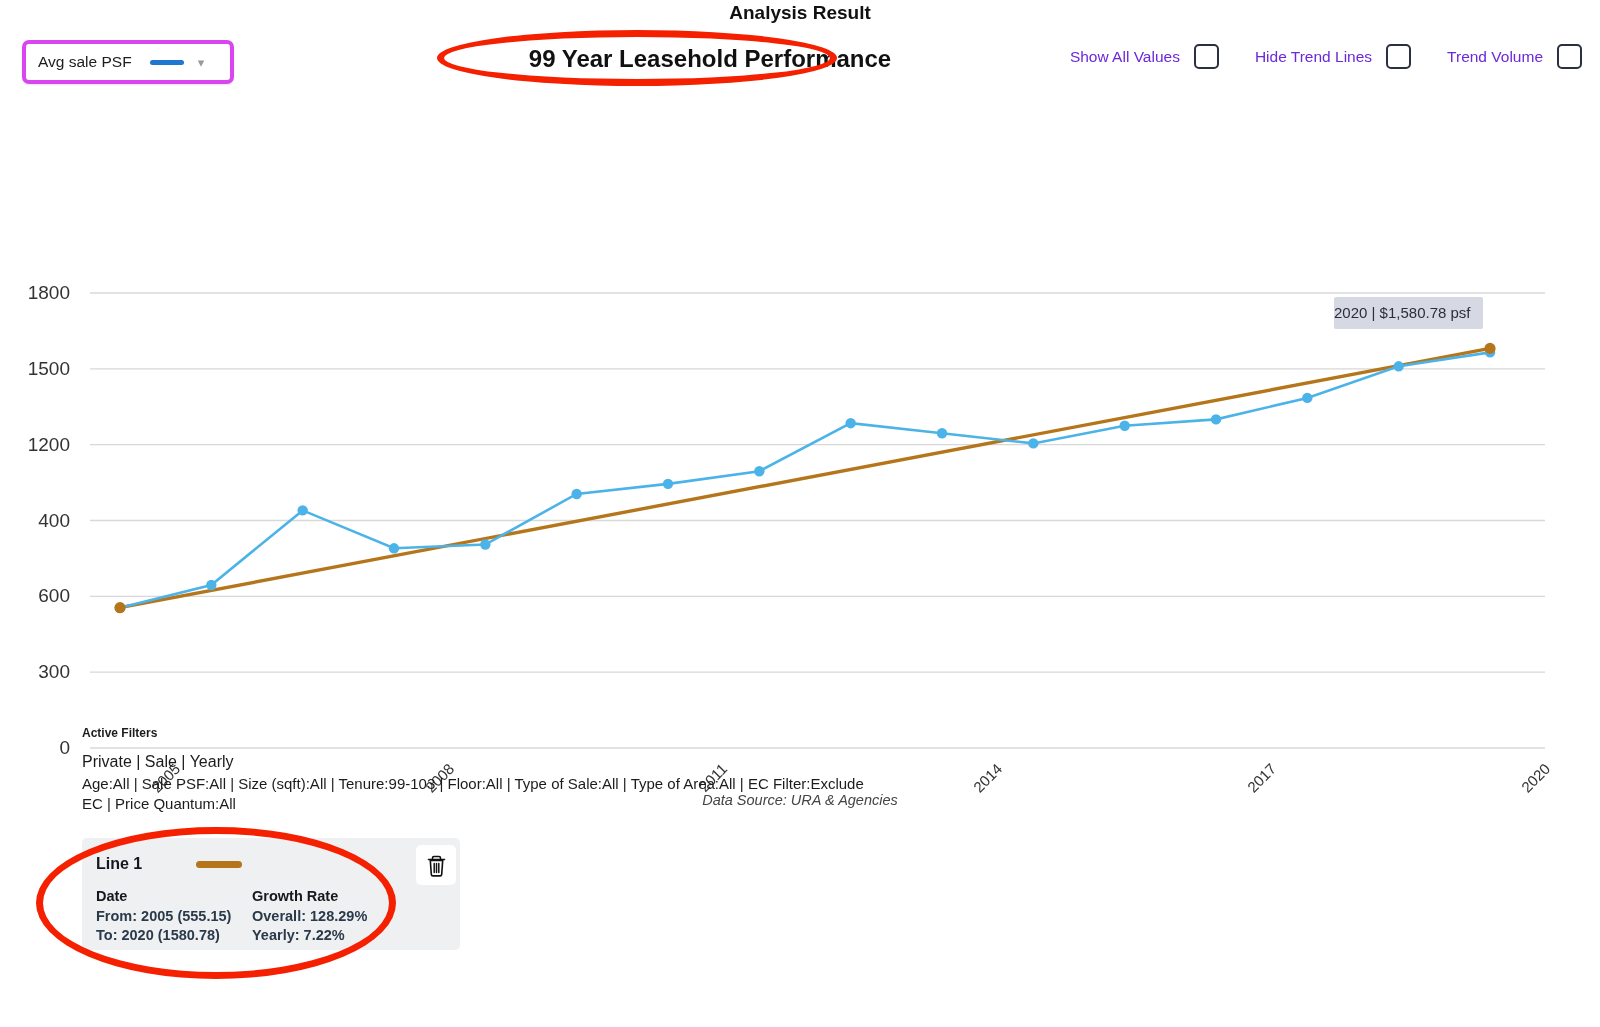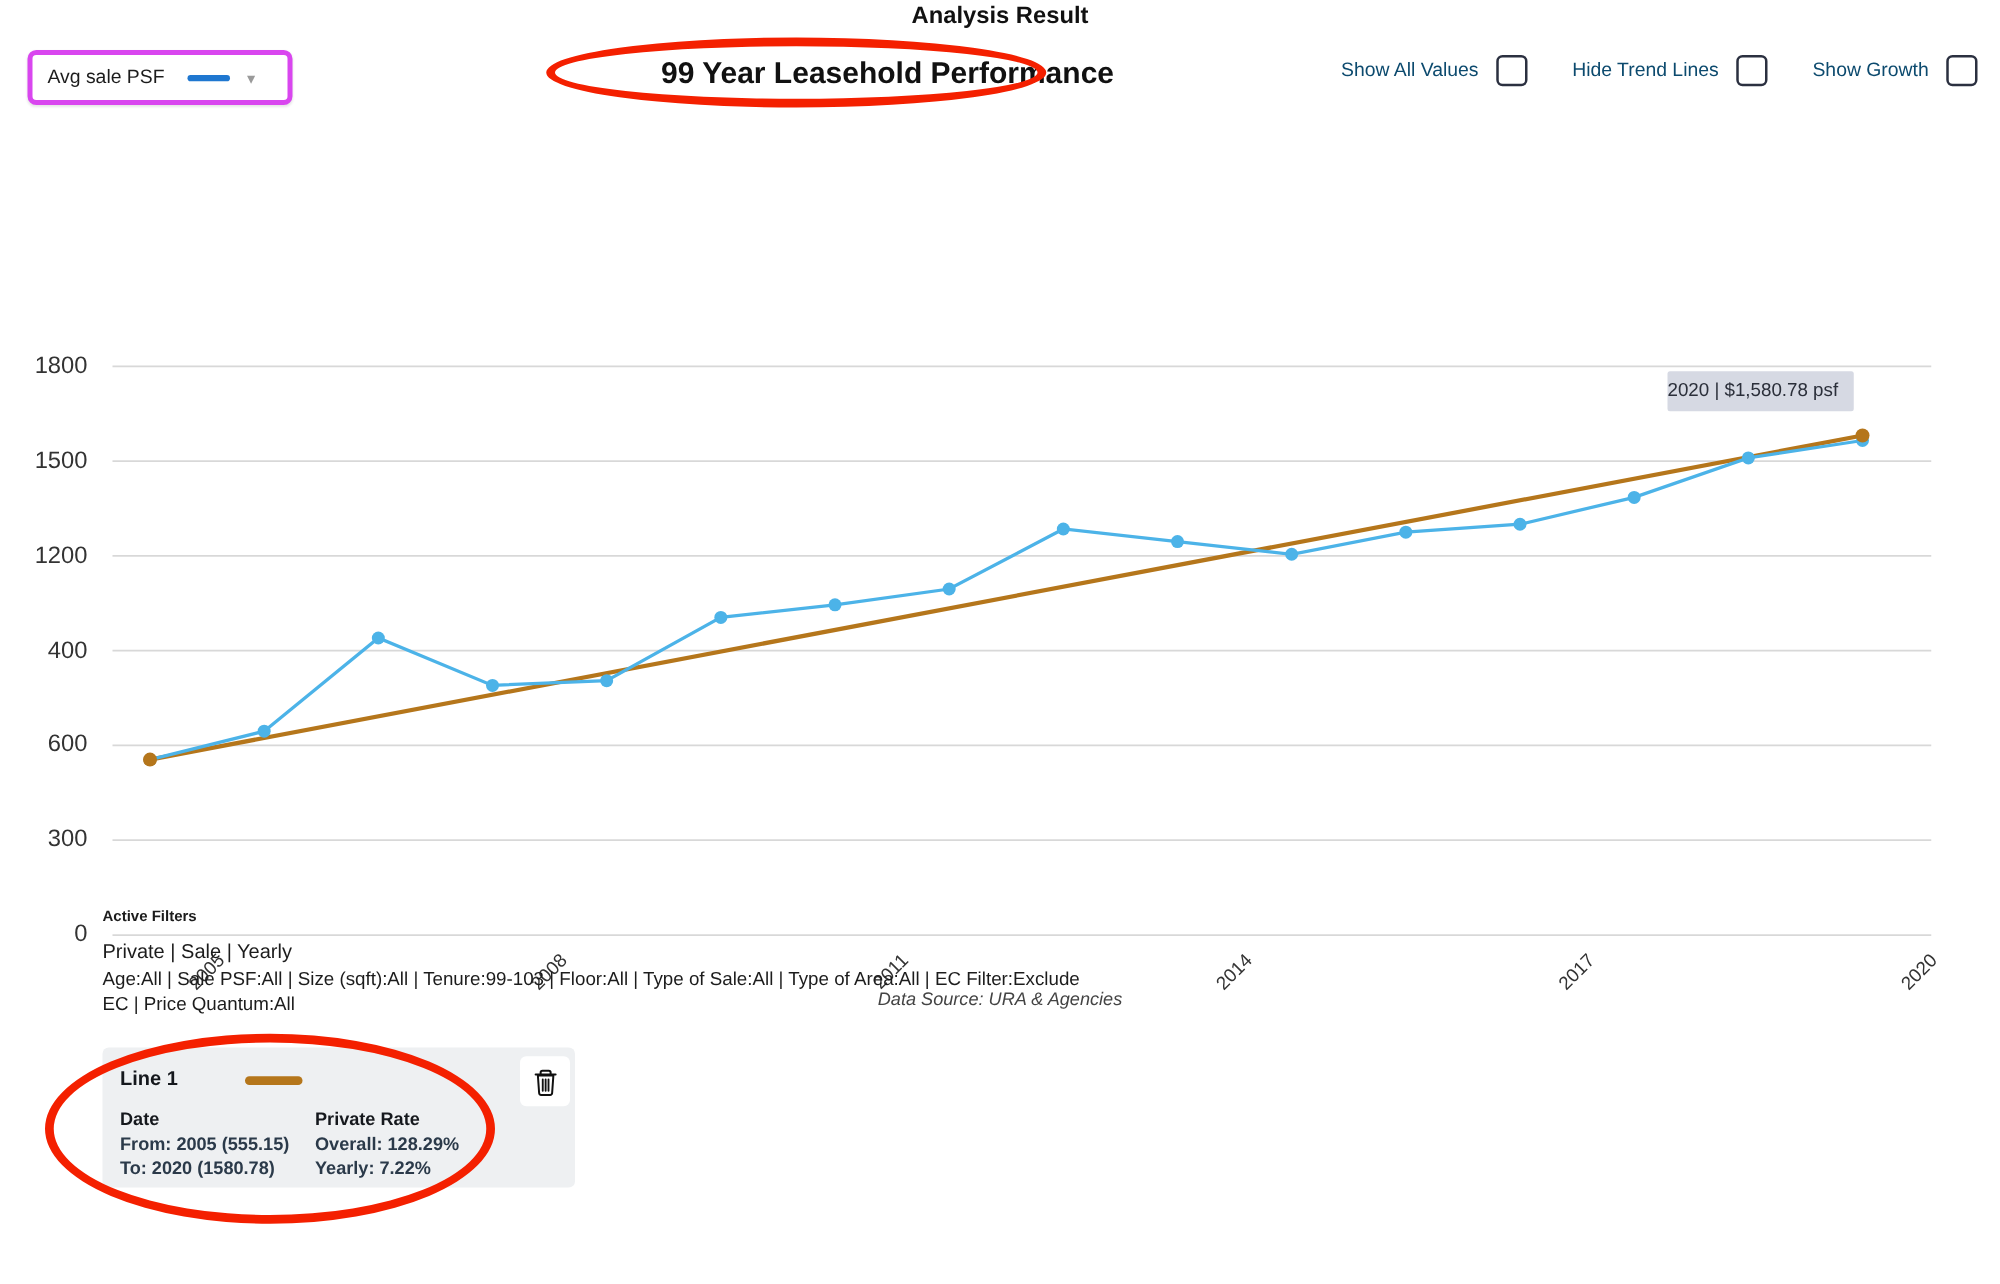--- a/index.html
+++ b/index.html
@@ -92,21 +92,21 @@
     top: 44px;
     display: flex;
     align-items: center;
     gap: 36px;
   }
   .toggle {
     display: flex;
     align-items: center;
     gap: 14px;
     font-size: 15.5px;
-    color: #0c4a6e;
+    color: #6d28d9;
   }
   .checkbox {
     width: 25px;
     height: 25px;
     border: 2.5px solid #2b3040;
     border-radius: 5px;
     background: #fff;
     box-sizing: border-box;
   }
 
@@ -263,21 +263,21 @@
   <div id="toggles">
     <div class="toggle">
       <span>Show All Values</span>
       <span class="checkbox"></span>
     </div>
     <div class="toggle">
       <span>Hide Trend Lines</span>
       <span class="checkbox"></span>
     </div>
     <div class="toggle">
-      <span>Show Growth</span>
+      <span>Trend Volume</span>
       <span class="checkbox"></span>
     </div>
   </div>
 </div>
 
 <div id="chart-area">
   <svg id="plot-svg" width="1600" height="700">
     <g id="gridlines">
         <line x1="90" x2="1545" y1="648" y2="648" stroke="#d8d8d8" stroke-width="1.4"></line>
         <line x1="90" x2="1545" y1="572.1666666666666" y2="572.1666666666666" stroke="#d8d8d8" stroke-width="1.4"></line>
@@ -357,19 +357,19 @@
     </span>
   </div>
 
   <div class="card-grid">
     <div class="card-col">
       <div class="col-head">Date</div>
       <div>From: 2005 (555.15)</div>
       <div>To: 2020 (1580.78)</div>
     </div>
     <div class="card-col">
-      <div class="col-head">Private Rate</div>
+      <div class="col-head">Growth Rate</div>
       <div>Overall: 128.29%</div>
       <div>Yearly: 7.22%</div>
     </div>
   </div>
 </div>
 <div id="card-ellipse"></div>
 
 </body></html>

